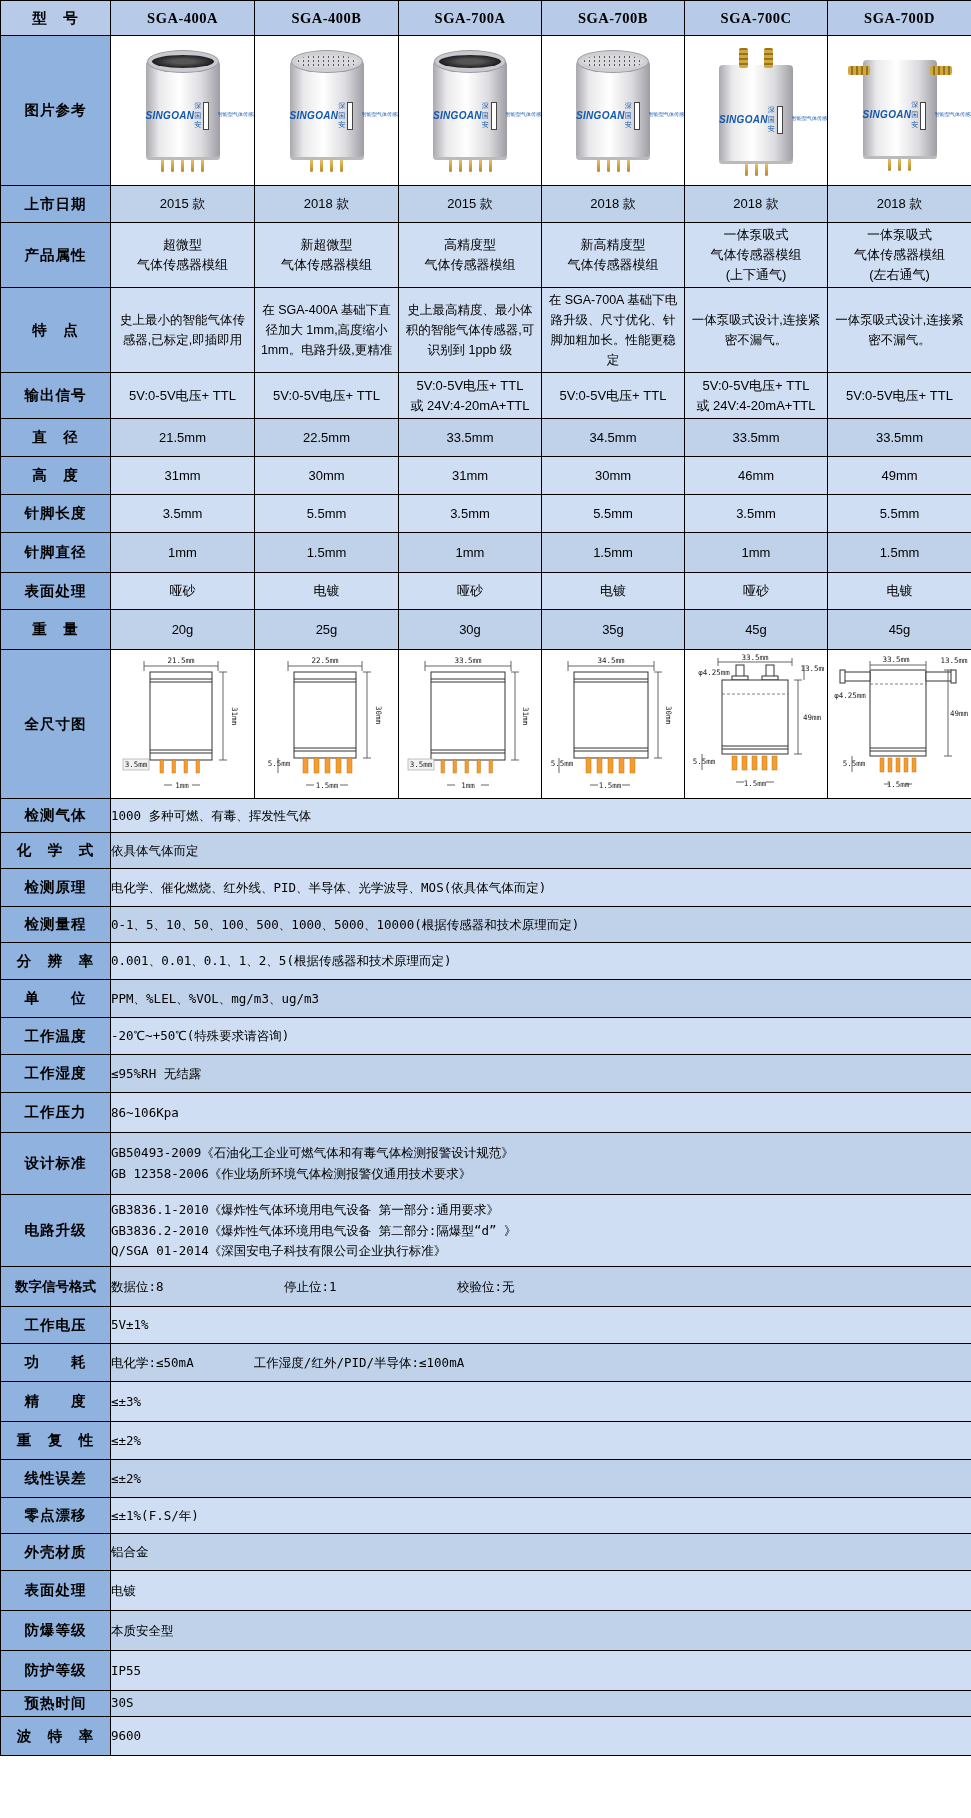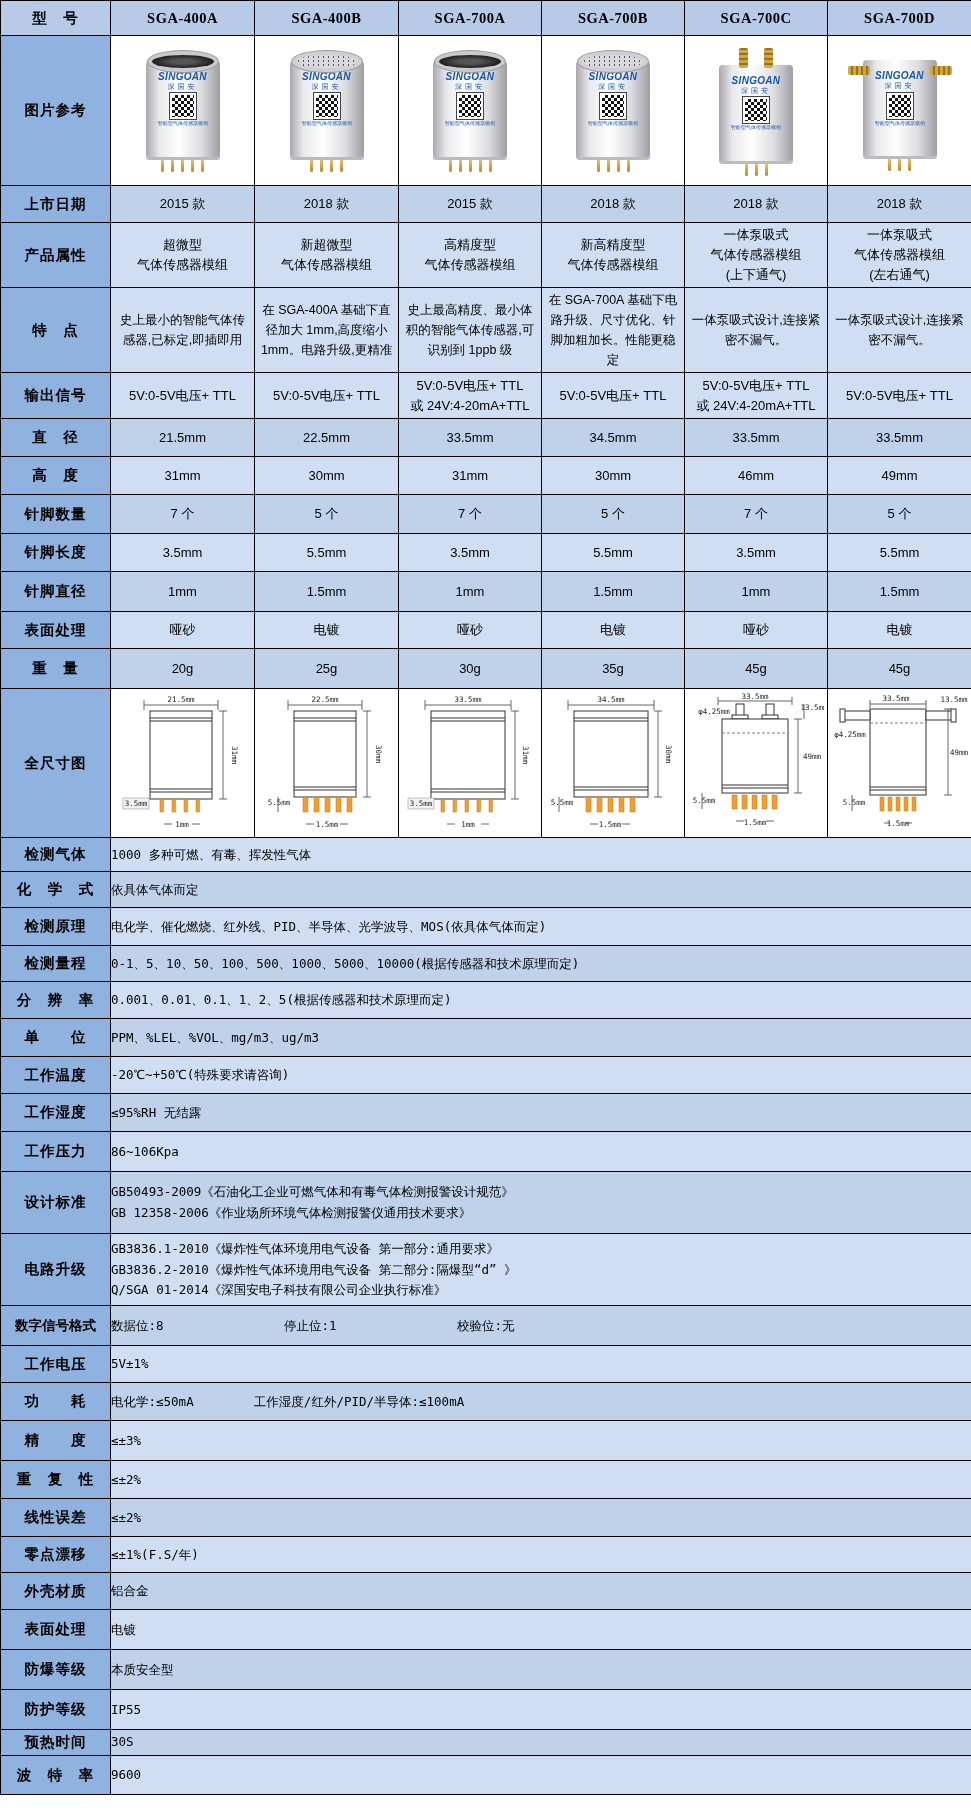--- a/index.html
+++ b/index.html
@@ -15,21 +15,21 @@
   td.shadeA { background:#BFD2EA; }
   td.shadeB { background:#CFDEF2; }
   .pre { white-space:pre-line; line-height:1.55; }
   td.feat { font-size:12.5px; line-height:1.6; padding:2px 5px; }
   
   td.specval { text-align:left; padding-left:0; font-family:"DejaVu Sans Mono","Liberation Mono",monospace; font-size:12.5px; white-space:pre-wrap; line-height:1.65; }
   
   .sensor { position:relative; width:86px; margin:0 auto; display:flex; flex-direction:column; align-items:center; }
   .cap { width:62px; height:13px; border-radius:50%; background:radial-gradient(ellipse at center,#555 25%,#1e1e22 70%); box-shadow:0 0 0 4px #c9c9ce, 0 0 0 5px #9a9aa0; margin-top:5px; margin-bottom:-7px; position:relative; z-index:2; }
   .cap.perf { background-color:#d9d9de; background-image:radial-gradient(#555 .8px, transparent 1px); background-size:5px 4px; box-shadow:0 0 0 4px #cfcfd4, 0 0 0 5px #9a9aa0; }
-  .sbody { width:74px; height:88px; border-radius:4px; background:linear-gradient(90deg,#a8a8ae 0%,#e9e9ec 18%,#ffffff 45%,#dcdce0 75%,#9d9da3 100%); display:flex; flex-direction:column; align-items:center; padding-top:11px; box-shadow:inset 0 -3px 0 #bbb; position:relative; z-index:1; }
+  .sbody { width:74px; height:88px; border-radius:4px; background:linear-gradient(90deg,#a8a8ae 0%,#e9e9ec 18%,#ffffff 45%,#dcdce0 75%,#9d9da3 100%); display:flex; flex-direction:row; align-items:center; padding-top:11px; box-shadow:inset 0 -3px 0 #bbb; position:relative; z-index:1; }
   .logo { color:#1458ad; font-weight:bold; font-style:italic; font-size:10px; letter-spacing:.3px; line-height:1; }
   .logo-cn { color:#1458ad; font-size:7px; letter-spacing:3px; line-height:1.4; }
   .qr { width:22px; height:22px; margin:2px 0 1px; background-color:#fff; background-image:repeating-conic-gradient(#111 0% 25%, #fff 0% 50%); background-size:6px 6px; outline:1px solid #444; border:2px solid #fff; }
   .caption { color:#1458ad; font-size:7px; transform:scale(.72); white-space:nowrap; line-height:1.2; }
   .pins { display:flex; gap:7px; margin-top:-1px; height:13px; }
   .pin { width:3px; height:13px; background:linear-gradient(#ecc46d,#b9892c); border-radius:0 0 2px 2px; }
   .barbsT { display:flex; gap:16px; margin-top:2px; margin-bottom:-3px; z-index:3; }
   .barbV { width:9px; height:20px; background:repeating-linear-gradient(0deg,#d2a83e 0 3px,#96731f 3px 5px); border-radius:2px; }
   .barbH { position:absolute; top:16px; width:22px; height:9px; background:repeating-linear-gradient(90deg,#d2a83e 0 3px,#96731f 3px 5px); border-radius:2px; z-index:3; }
   .barbH.l { left:-9px; } .barbH.r { right:-9px; }
@@ -244,29 +244,20 @@
   <tr style="height:38px">
     <td class="lbl">高　度</td>
     <td class="shadeB">31mm</td>
     <td class="shadeB">30mm</td>
     <td class="shadeB">31mm</td>
     <td class="shadeB">30mm</td>
     <td class="shadeB">46mm</td>
     <td class="shadeB">49mm</td>
   </tr>
 
-  <tr style="height:39px">
-    <td class="lbl">针脚数量</td>
-    <td class="shadeA">7 个</td>
-    <td class="shadeA">5 个</td>
-    <td class="shadeA">7 个</td>
-    <td class="shadeA">5 个</td>
-    <td class="shadeA">7 个</td>
-    <td class="shadeA">5 个</td>
-  </tr>
 
   <tr style="height:38px">
     <td class="lbl">针脚长度</td>
     <td class="shadeB">3.5mm</td>
     <td class="shadeB">5.5mm</td>
     <td class="shadeB">3.5mm</td>
     <td class="shadeB">5.5mm</td>
     <td class="shadeB">3.5mm</td>
     <td class="shadeB">5.5mm</td>
   </tr>

